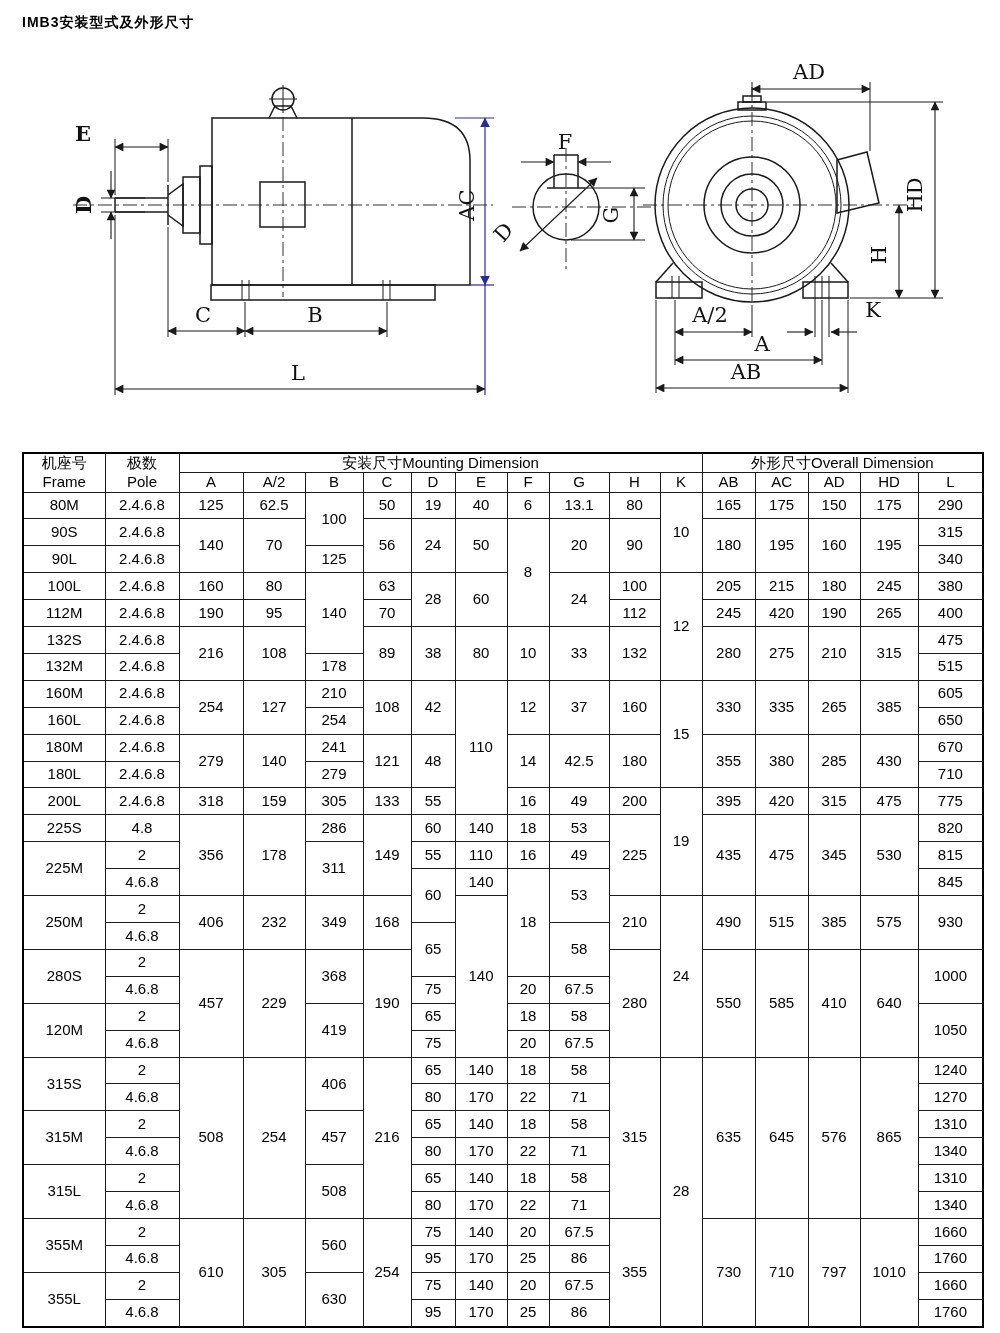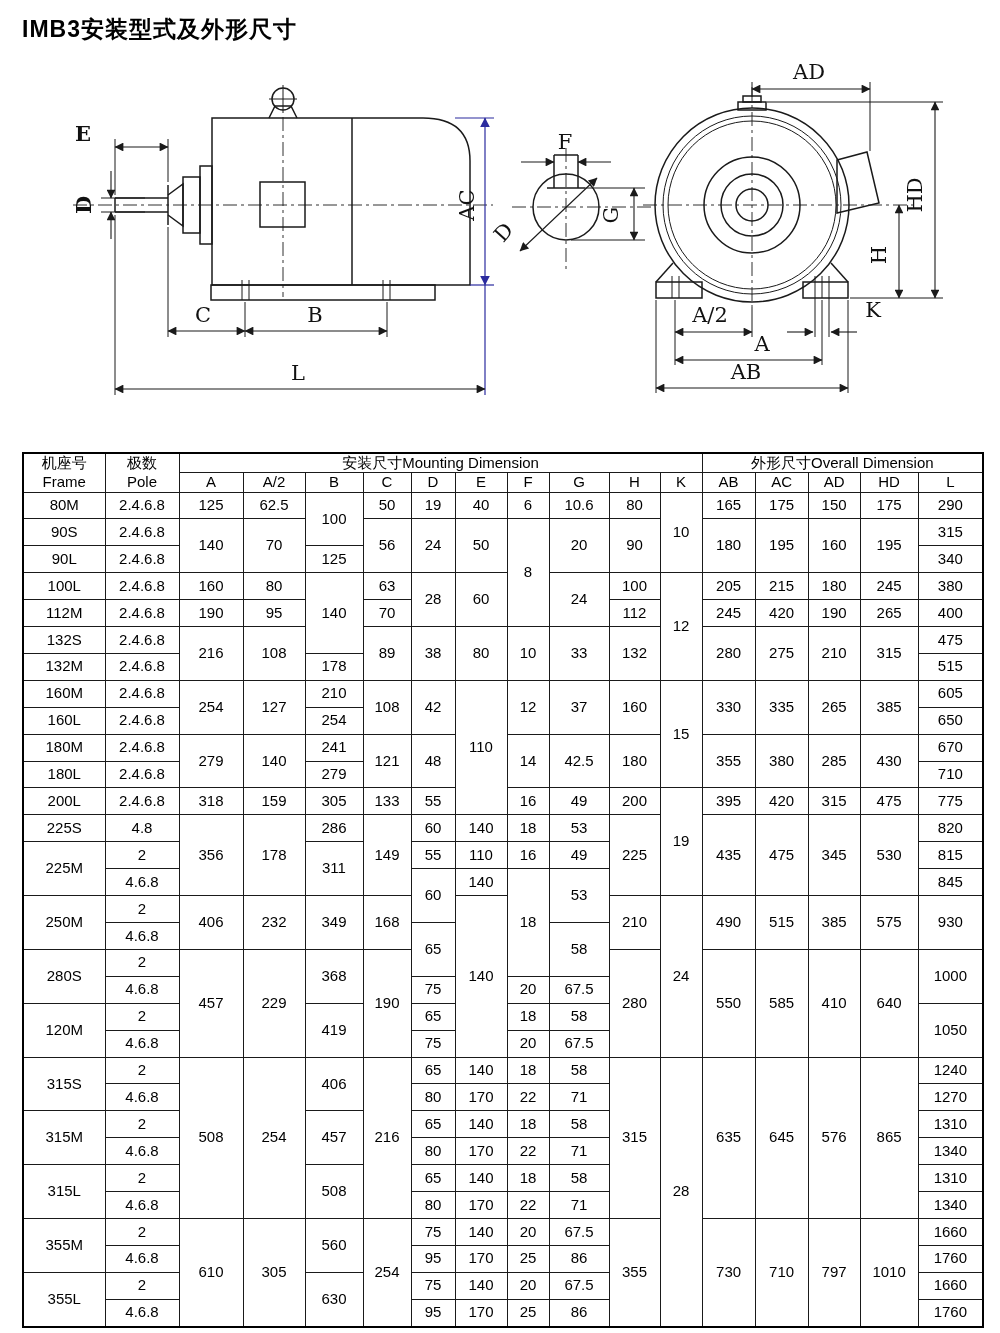--- a/index.html
+++ b/index.html
@@ -1,17 +1,17 @@
 <!DOCTYPE html>
 <html><head>
 <meta charset="utf-8">
 <style>
   html,body{margin:0;padding:0;background:#fff;}
   body{width:1000px;height:1333px;position:relative;font-family:"Liberation Sans",sans-serif;color:#000;}
-  .page-title{position:absolute;left:22px;top:14px;font-size:23px;font-weight:600;letter-spacing:1px;color:#000;}
+  .page-title{position:absolute;left:22px;top:14px;font-size:14px;font-weight:600;letter-spacing:1px;color:#000;}
   .drawing-wrap{position:absolute;left:15px;top:55px;width:970px;height:392px;}
   svg{display:block;}
   .ol{stroke:#1a1a1a;stroke-width:1.5;fill:none;}
   .thin{stroke:#1a1a1a;stroke-width:1;fill:none;}
   .dim{stroke:#1a1a1a;stroke-width:1.1;fill:none;}
   .dimb{stroke:#2b2b9e;stroke-width:1.2;fill:none;}
   .cl{stroke:#1a1a1a;stroke-width:0.9;fill:none;stroke-dasharray:14 4 3 4;}
   .dl{font-family:"DejaVu Serif",serif;font-size:21px;fill:#111;text-anchor:middle;}
   .dlb{font-weight:bold;}
   .tbl-wrap{position:absolute;left:22px;top:452px;}
@@ -226,21 +226,21 @@
         <tr>
           <td>80M</td>
           <td>2.4.6.8</td>
           <td>125</td>
           <td>62.5</td>
           <td rowspan="2">100</td>
           <td>50</td>
           <td>19</td>
           <td>40</td>
           <td>6</td>
-          <td>10.6</td>
+          <td>13.1</td>
           <td>80</td>
           <td rowspan="3">10</td>
           <td>165</td>
           <td>175</td>
           <td>150</td>
           <td>175</td>
           <td>290</td>
         </tr>
         <tr>
           <td>90S</td>

